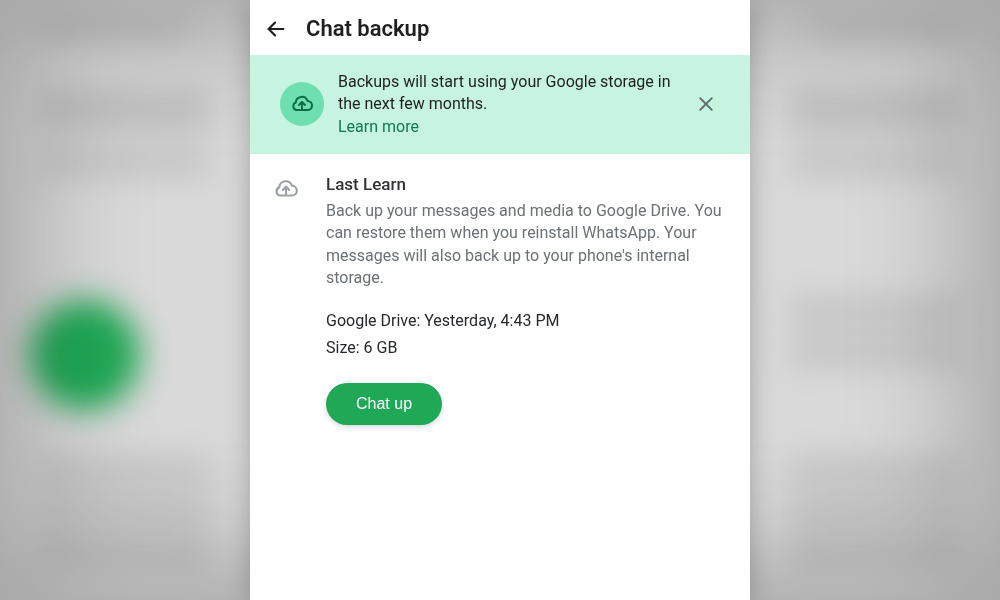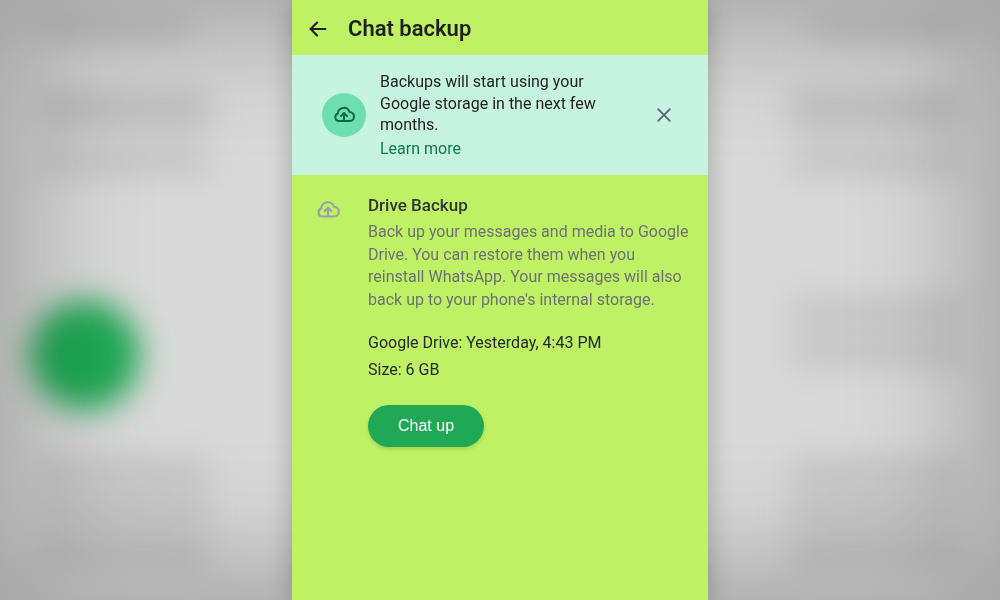--- a/index.html
+++ b/index.html
@@ -20,21 +20,21 @@
   .bg .b9 { right: 40px; top: 90px; width: 170px; height: 40px; }
   .bg .b10 { right: 40px; top: 150px; width: 170px; height: 24px; }
   .bg .b11 { right: 40px; top: 300px; width: 170px; height: 24px; }
   .bg .b12 { right: 40px; top: 340px; width: 170px; height: 24px; }
   .bg .b13 { right: 40px; top: 460px; width: 170px; height: 24px; }
   .bg .b14 { right: 40px; top: 500px; width: 170px; height: 24px; }
   .bg .b15 { right: 40px; top: 540px; width: 170px; height: 24px; }
   .vig { position: absolute; inset: 0; box-shadow: inset 0 0 120px 30px rgba(0,0,0,0.25); pointer-events:none; }
 
   
-  .card { position: absolute; left: 50%; transform: translateX(-50%); top: 0; width: 416px; height: 600px; background: #bef264; box-shadow: 0 4px 24px rgba(0,0,0,0.25); overflow: hidden; }
+  .card { position: absolute; left: 50%; transform: translateX(-50%); top: 0; width: 500px; height: 600px; background: #ffffff; box-shadow: 0 4px 24px rgba(0,0,0,0.25); overflow: hidden; }
 
   .header { display: flex; align-items: center; padding: 16px 18px 14px 14px; gap: 18px; }
   .header .back { width: 24px; height: 24px; display: inline-flex; align-items: center; justify-content: center; cursor: pointer; }
   .header h1 { font-size: 22px; font-weight: 600; color: #1f1f1f; }
 
   .banner { display: flex; align-items: center; background: #c7f4e0; padding: 16px 30px; gap: 14px; }
   .banner .circle { width: 44px; height: 44px; border-radius: 50%; background: #6ddfb0; display: flex; align-items: center; justify-content: center; flex-shrink: 0; }
   .banner .msg { flex: 1; font-size: 16px; line-height: 1.35; color: #1f1f1f; }
   .banner .msg .link { color: #0d7a52; cursor: pointer; display: inline-block; margin-top: 2px; }
   .banner .close { width: 28px; height: 28px; display: inline-flex; align-items: center; justify-content: center; cursor: pointer; color: #566; }
@@ -107,21 +107,21 @@
 
   <div class="section">
     <div class="lefticon">
       <svg width="26" height="26" viewBox="0 0 24 24" fill="none" stroke="#9aa0a6" stroke-width="2" stroke-linecap="round" stroke-linejoin="round">
         <path d="M17.5 18a4.5 4.5 0 0 0 0-9 6 6 0 0 0-11.7 1.5A4 4 0 0 0 6 18h11.5Z"></path>
         <polyline points="9 13 12 10 15 13"></polyline>
           <line x1="12" y1="10" x2="12" y2="17"></line>
       </svg>
     </div>
     <div class="content">
-      <h2>Drive Backup</h2>
+      <h2>Last Learn</h2>
       <p class="desc">Back up your messages and media to Google Drive. You can restore them when you reinstall WhatsApp. Your messages will also back up to your phone's internal storage.</p>
       <div class="meta">
         <div>Google Drive: Yesterday, 4:43 PM</div>
         <div>Size: 6 GB</div>
       </div>
       <button class="btn">Chat up</button>
     </div>
   </div>
 
 </div>

